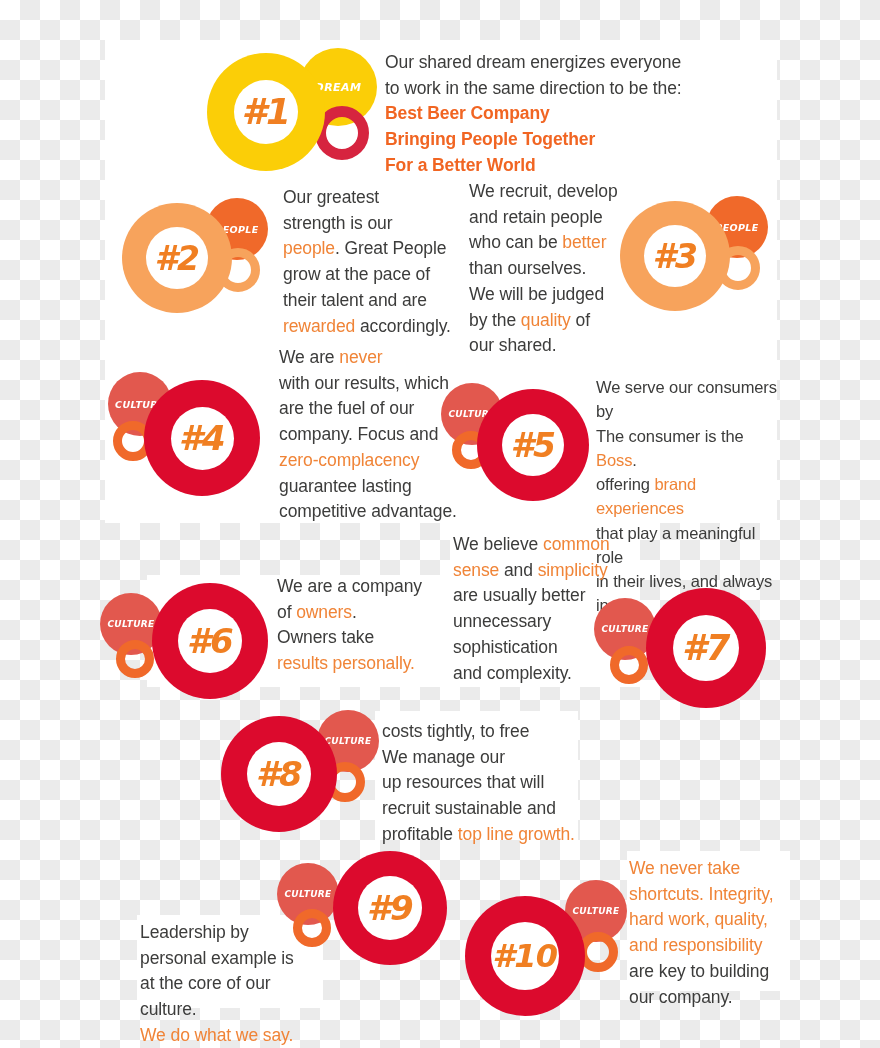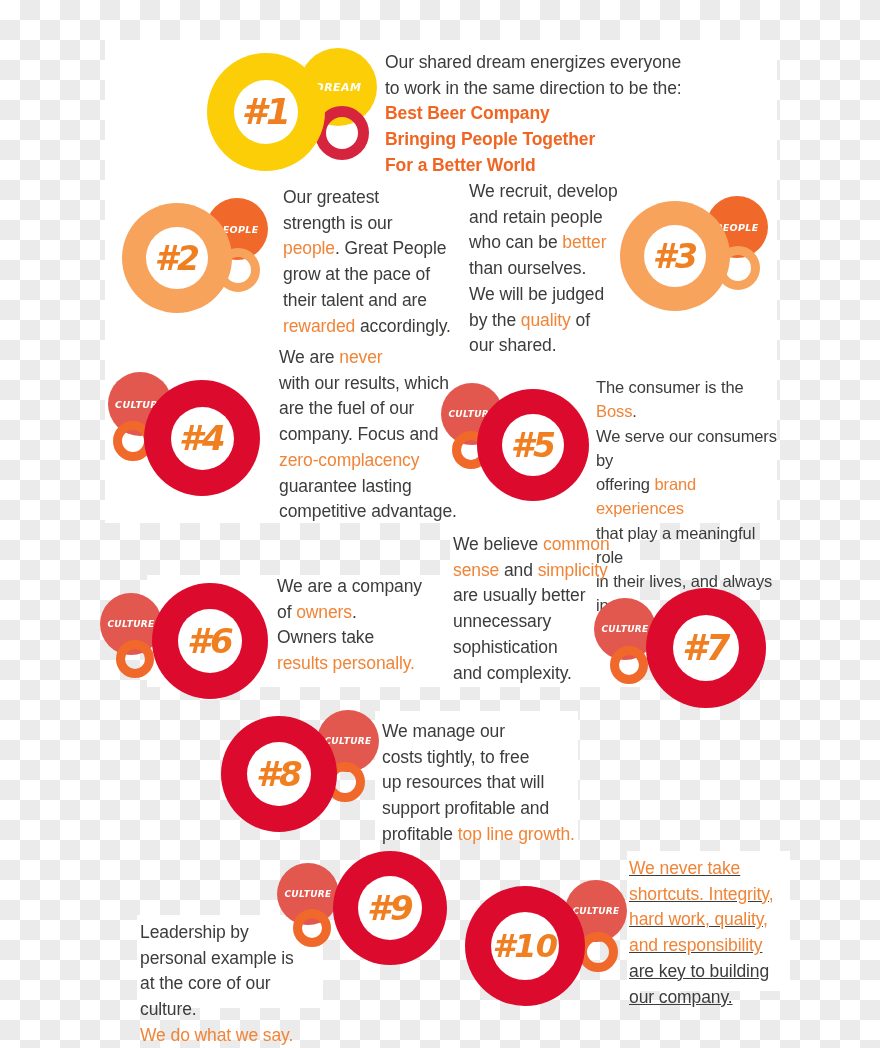--- a/index.html
+++ b/index.html
@@ -157,22 +157,22 @@
       <span class="tagtext" style="font-size:9px;">CULTURE</span>
     </div>
     <div class="minring" style="left:11px; top:48px; width:38px; height:38px; border:9px solid #F0692A;"></div>
     <div class="ring" style="left:36px; top:6px; width:112px; height:112px; background:#DC0A2D;">
       <div style="width:62px;height:62px;border-radius:50%;background:#fff;display:flex;align-items:center;justify-content:center;">
         <span class="num" style="font-size:33px;">#5</span>
       </div>
     </div>
   </div>
   <div class="txt" style="left:596px; top:375px; width:184px; font-size:16.5px;">
+    <span class="ln"><span>We serve our consumers by</span></span>
     <span class="ln"><span>The consumer is the </span><span class="hl">Boss</span><span>.</span></span>
-    <span class="ln"><span>We serve our consumers by</span></span>
     <span class="ln"><span>offering </span><span class="hl">brand experiences</span></span>
     <span class="ln"><span>that play a meaningful role</span></span>
     <span class="ln"><span>in their lives, and always in</span></span>
     <span class="ln"><span>a responsible way.</span></span>
   </div>
 
   <div class="badge" style="left:100px; top:583px; width:166px; height:122px;">
     <div class="tagdot" style="left:0px; top:10px; width:62px; height:62px; background:#E2584E;">
       <span class="tagtext" style="font-size:9px;">CULTURE</span>
     </div>
@@ -215,24 +215,24 @@
       <span class="tagtext" style="font-size:9px;">CULTURE</span>
     </div>
     <div class="minring" style="left:104px; top:52px; width:40px; height:40px; border:9px solid #F0692A;"></div>
     <div class="ring" style="left:0px; top:6px; width:116px; height:116px; background:#DC0A2D;">
       <div style="width:64px;height:64px;border-radius:50%;background:#fff;display:flex;align-items:center;justify-content:center;">
         <span class="num" style="font-size:34px;">#8</span>
       </div>
     </div>
   </div>
   <div class="txt" style="left:382px; top:719px; width:200px;">
+    <span class="ln"><span>costs tightly, to free</span></span>
     <span class="ln"><span>We manage our</span></span>
-    <span class="ln"><span>costs tightly, to free</span></span>
     <span class="ln"><span>up resources that will</span></span>
-    <span class="ln"><span>support profitable and</span></span>
+    <span class="ln"><span>recruit sustainable and</span></span>
     <span class="ln"><span>profitable </span><span class="hl">top line growth.</span></span>
   </div>
 
   <div class="badge" style="left:277px; top:851px; width:176px; height:122px;">
     <div class="tagdot" style="left:0px; top:12px; width:62px; height:62px; background:#E2584E;">
       <span class="tagtext" style="font-size:9px;">CULTURE</span>
     </div>
     <div class="minring" style="left:16px; top:58px; width:38px; height:38px; border:9px solid #F0692A;"></div>
     <div class="ring" style="left:56px; top:0px; width:114px; height:114px; background:#DC0A2D;">
       <div style="width:64px;height:64px;border-radius:50%;background:#fff;display:flex;align-items:center;justify-content:center;">
@@ -245,27 +245,27 @@
     <span class="ln"><span>personal example is</span></span>
     <span class="ln"><span>at the core of our culture.</span></span>
     <span class="ln hl"><span>We do what we say.</span></span>
   </div>
 
   <div class="badge" style="left:465px; top:880px; width:170px; height:125px;">
     <div class="tagdot" style="left:100px; top:0px; width:62px; height:62px; background:#E2584E;">
       <span class="tagtext" style="font-size:9px;">CULTURE</span>
     </div>
     <div class="minring" style="left:113px; top:52px; width:40px; height:40px; border:9px solid #F0692A;"></div>
-    <div class="ring" style="left:0px; top:6px; width:120px; height:120px; background:#DC0A2D;">
+    <div class="ring" style="left:0px; top:16px; width:120px; height:120px; background:#DC0A2D;">
       <div style="width:68px;height:68px;border-radius:50%;background:#fff;display:flex;align-items:center;justify-content:center;">
         <span class="num" style="font-size:32px;">#10</span>
       </div>
     </div>
   </div>
-  <div class="txt" style="left:629px; top:856px; width:165px;text-decoration:underline;">
+  <div class="txt" style="left:629px; top:856px; width:165px;">
     <span class="ln hl"><span>We never take</span></span>
     <span class="ln hl"><span>shortcuts. Integrity,</span></span>
     <span class="ln hl"><span>hard work, quality,</span></span>
     <span class="ln hl"><span>and responsibility</span></span>
     <span class="ln"><span>are key to building</span></span>
     <span class="ln"><span>our company.</span></span>
   </div>
 
 </div>
 

